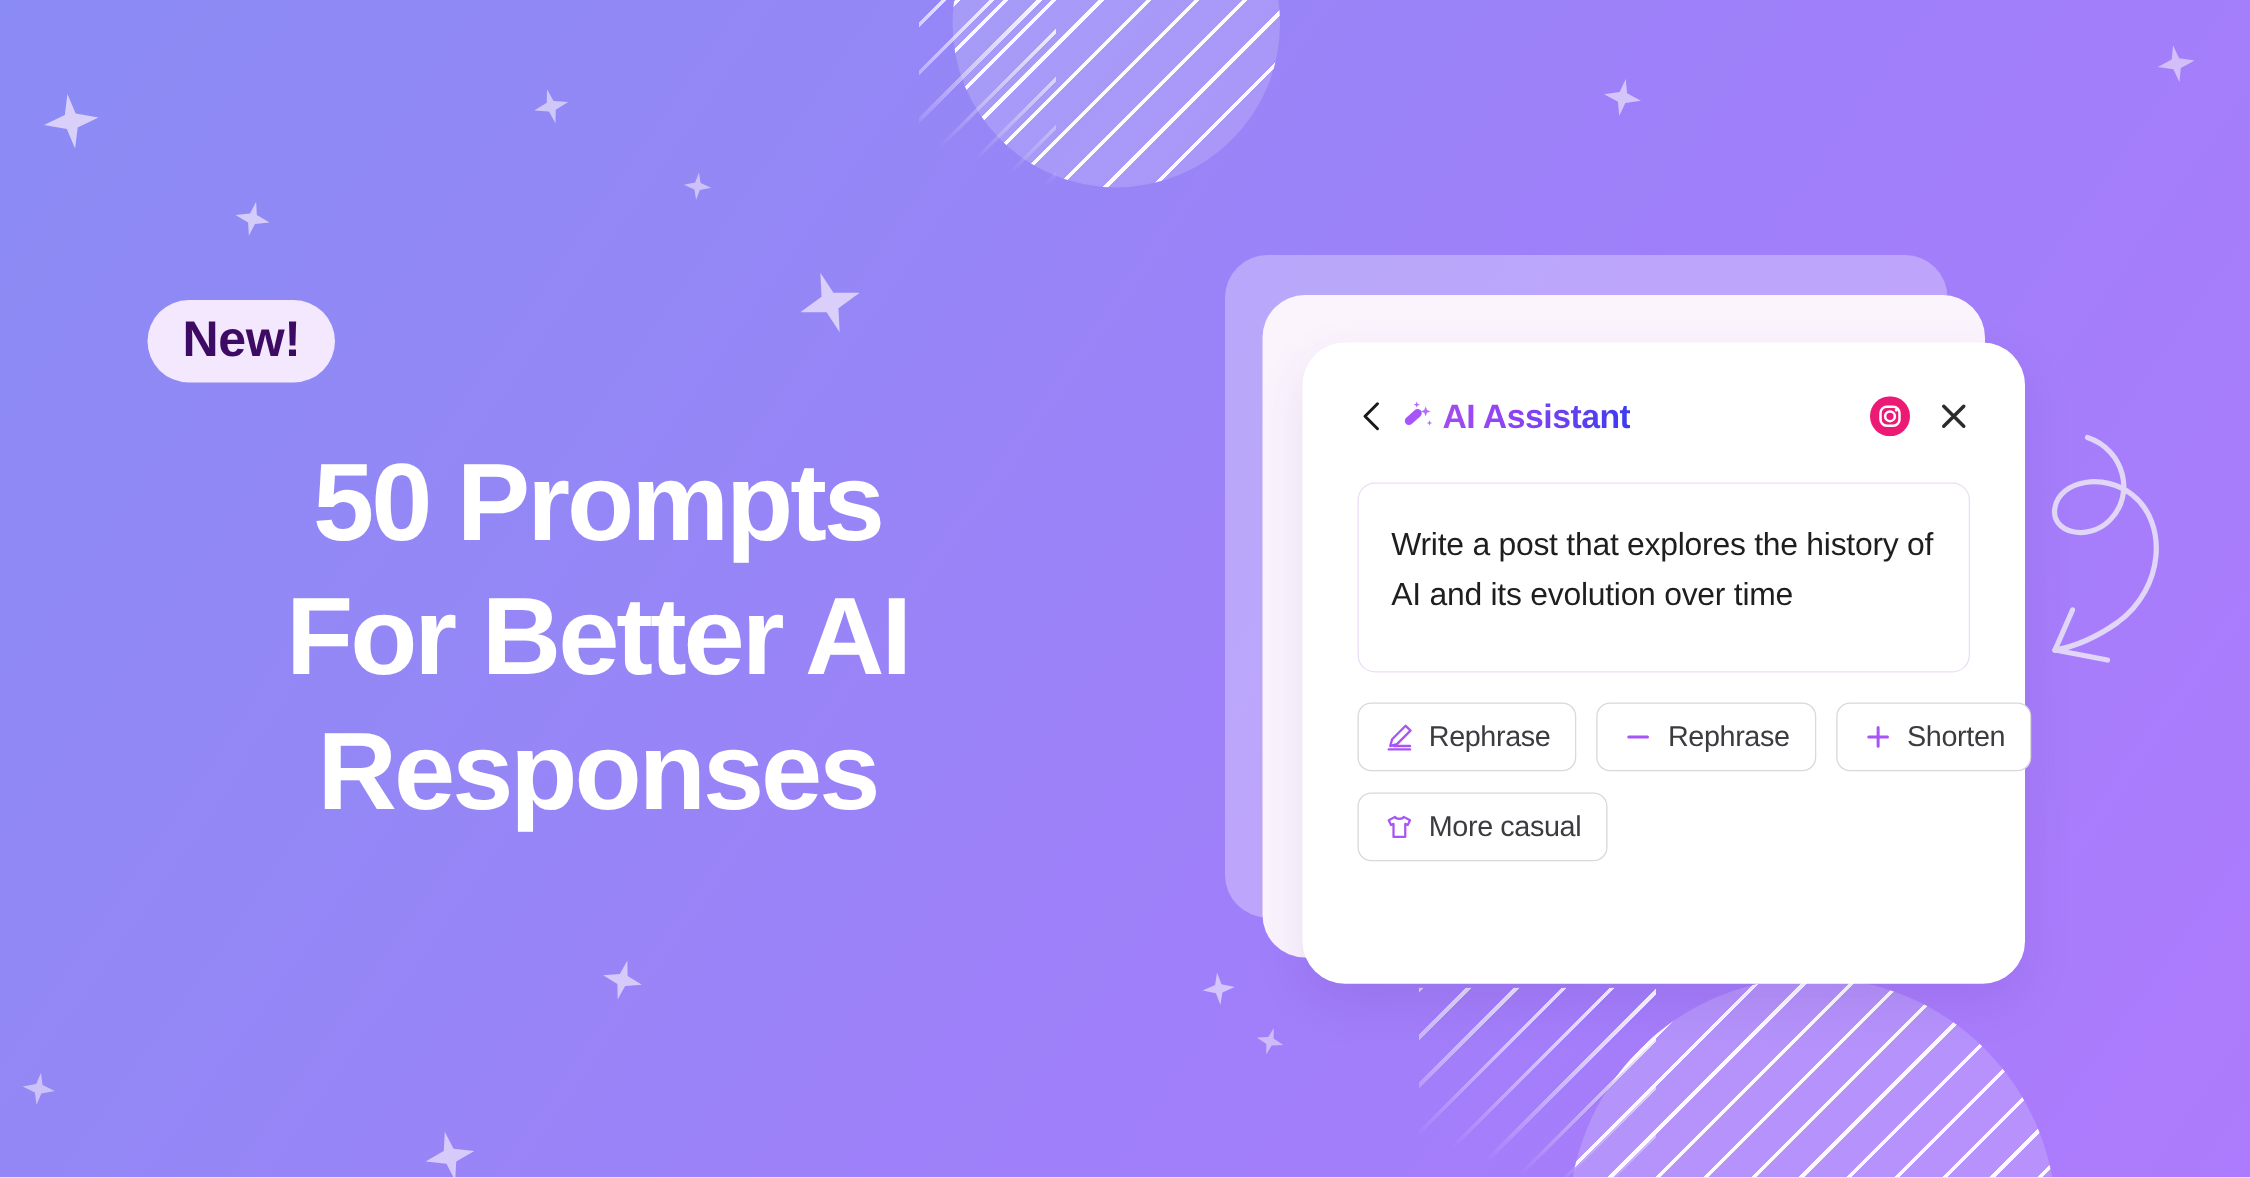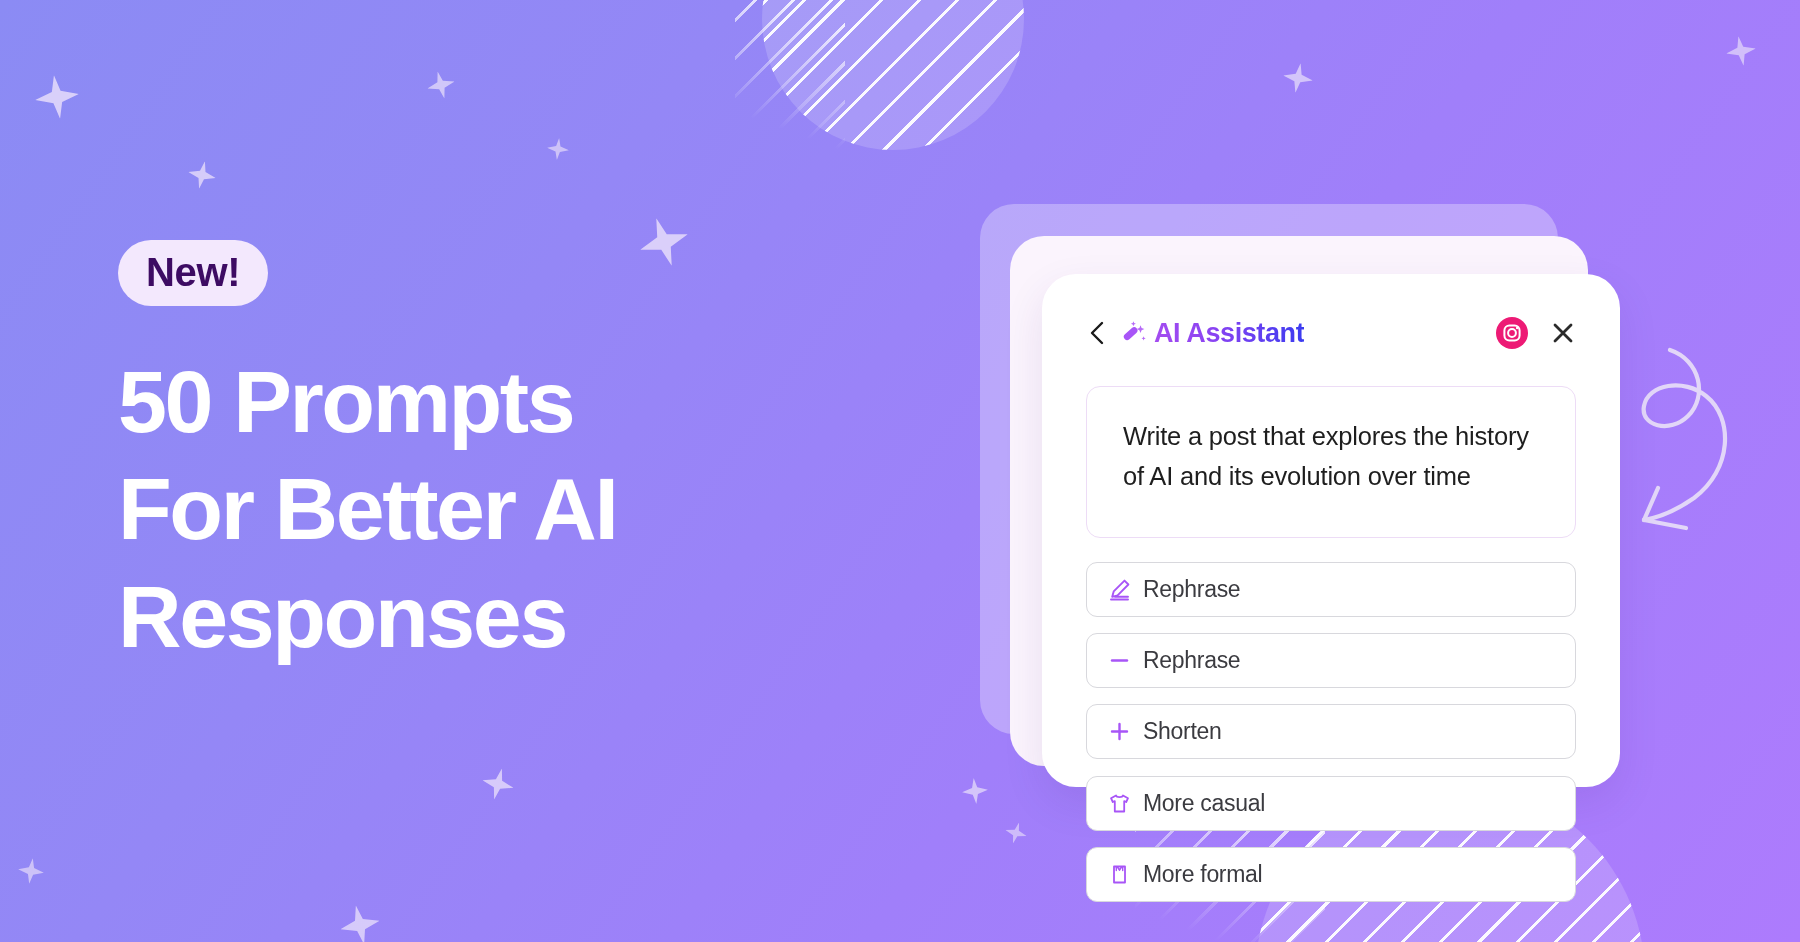--- a/index.html
+++ b/index.html
@@ -122,20 +122,21 @@
     border-radius: 40px;
     line-height: 1;
   }
   #headline {
     margin-top: 42px;
     color: #ffffff;
     font-size: 88px;
     font-weight: bold;
     line-height: 1.22;
     letter-spacing: -2.4px;
+    text-align: center;
   }
   #headline .hl-line {
     display: block;
     white-space: nowrap;
   }
 
   
   #card-stack {
     position: absolute;
     left: 970px;
@@ -218,35 +219,34 @@
     cursor: pointer;
   }
 
   
   #prompt-box {
     margin-top: 36px;
     border: 1.5px solid #eddcf6;
     border-radius: 14px;
     height: 152px;
     box-sizing: border-box;
-    padding: 30px 36px;
+    padding: 30px 26px;
   }
   #prompt-text {
     color: #1e1e1e;
     font-size: 25.5px;
     line-height: 1.55;
     letter-spacing: -0.2px;
   }
 
   
   .btn-row {
     display: flex;
     gap: 16px;
     margin-top: 24px;
-    flex-direction: column;
   }
   #btn-row-1 { justify-content: flex-start; }
   #btn-row-2 { margin-top: 17px; }
 
   .action-btn {
     display: inline-flex;
     align-items: center;
     gap: 11px;
     border: 1.5px solid #d8d8dd;
     border-radius: 11px;
@@ -376,26 +376,18 @@
       <div class="btn-row" id="btn-row-2">
 
         <button class="action-btn">
           <svg class="btn-icon" viewBox="0 0 25 25" fill="none">
             <path d="M9 4.5 L4 7.2 L5.8 11 L7.8 10.1 V 20.5 H 17.2 V 10.1 L 19.2 11 L 21 7.2 L 16 4.5
                      C 15.4 6.6, 9.6 6.6, 9 4.5 Z" fill="none" stroke="#a855f7" stroke-width="1.8" stroke-linejoin="round"></path>
           </svg>
           <span>More casual</span>
         </button>
 
-        <button class="action-btn">
-          <svg class="btn-icon" viewBox="0 0 25 25" fill="none">
-            <path d="M7 4.5 H 18 V 20.5 H 7 Z" fill="none" stroke="#a855f7" stroke-width="1.8" stroke-linejoin="round"></path>
-            <path d="M10.2 4.5 L12.5 8.2 L14.8 4.5" fill="none" stroke="#a855f7" stroke-width="1.6" stroke-linejoin="round"></path>
-            <path d="M9.3 5 V 8.6 M15.7 5 V 8.6" stroke="#a855f7" stroke-width="1.4" stroke-linecap="round"></path>
-          </svg>
-          <span>More formal</span>
-        </button>
       </div>
 
     </div>
   </div>
 
 </div>
 
 </body></html>

